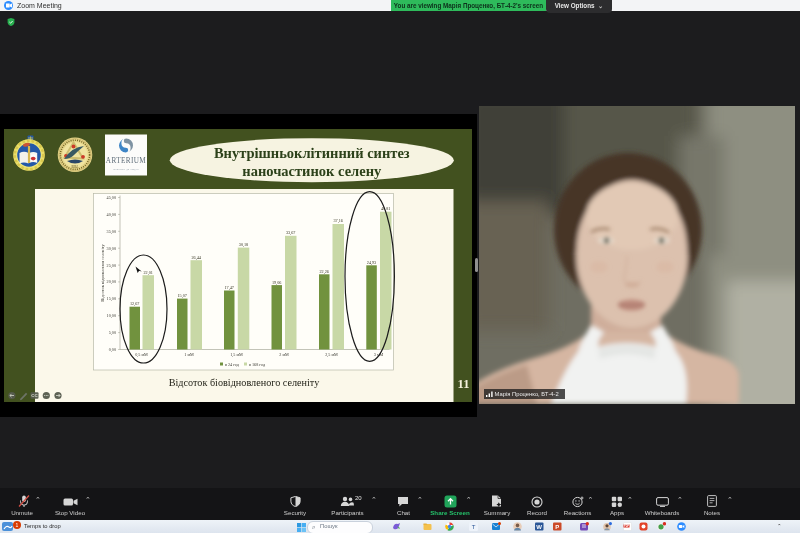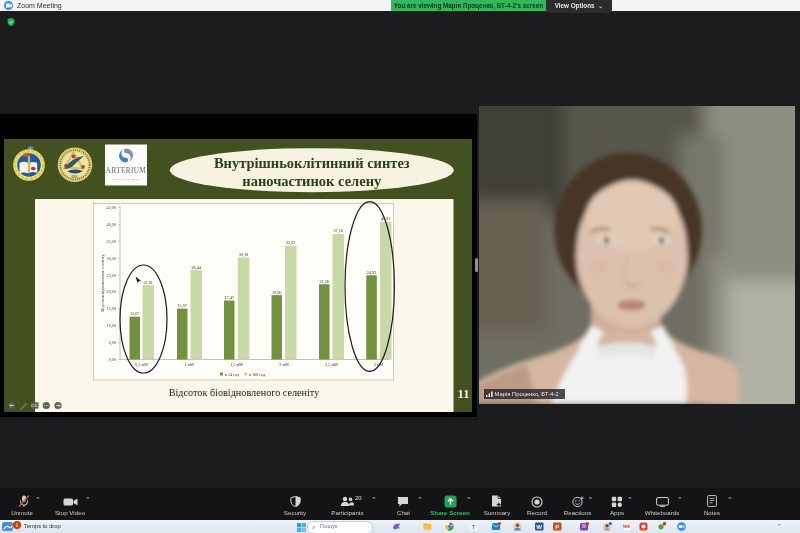--- a/index.html
+++ b/index.html
@@ -18,21 +18,21 @@
 <div class="abs" style="left:391px;top:0;width:155px;height:11px;background:#2eba5b;color:#0d301b;font-size:6.3px;font-weight:bold;text-align:center;line-height:11px;">You are viewing Марія Проценко, БТ-4-2's screen</div>
 <div class="abs" style="left:546px;top:0;width:66px;height:13px;background:#2c2c2e;border-radius:0 0 4px 4px;color:#e8e8e8;font-size:6.3px;font-weight:bold;text-align:center;line-height:12px;">View Options&nbsp;&nbsp;<span style="color:#bbb;">⌄</span></div>
 
 <svg class="abs" style="left:7px;top:18px;" width="8" height="8" viewBox="0 0 8 8">
     <path d="M4 0l3.4 1v3.2C7.4 6.2 5.8 7.4 4 8 2.2 7.4.6 6.2.6 4.2V1z" fill="#27ae4e"></path>
     <path d="M2.4 4l1.2 1.2 2-2.2" stroke="#fff" stroke-width="0.9" fill="none"></path>
   </svg>
 
 <div class="abs" style="left:0;top:114px;width:477px;height:303px;background:#000;"></div>
 
-<div class="abs" style="left:4px;top:139px;width:412px;height:273px;text-decoration:underline;">
+<div class="abs" style="left:4px;top:129px;width:412px;height:273px;text-decoration:underline;">
 <svg width="468" height="273" viewBox="0 0 468 273">
   <rect x="0" y="0" width="468" height="273" fill="#42511f"></rect>
   <g>
   <rect x="23.5" y="6.5" width="6" height="9" rx="1" fill="#2458a8"></rect>
   <path d="M25 8 v6 M26.5 7.5 v7 M28 8 v6" stroke="#e8d84a" stroke-width="0.7"></path>
   <circle cx="25" cy="26" r="15.8" fill="#eade69"></circle>
   <circle cx="25" cy="26" r="14.2" fill="none" stroke="#d8c84e" stroke-width="2.6" stroke-dasharray="2.6 2"></circle>
   <circle cx="25" cy="26" r="12.6" fill="#f0e87e"></circle>
   <circle cx="25" cy="26" r="11.8" fill="#2458a8"></circle>
   <path d="M15.5 24 q4.5 -2.5 9 0 v10.5 q-4.5 -2 -9 0z" fill="#f4f2ea"></path>

